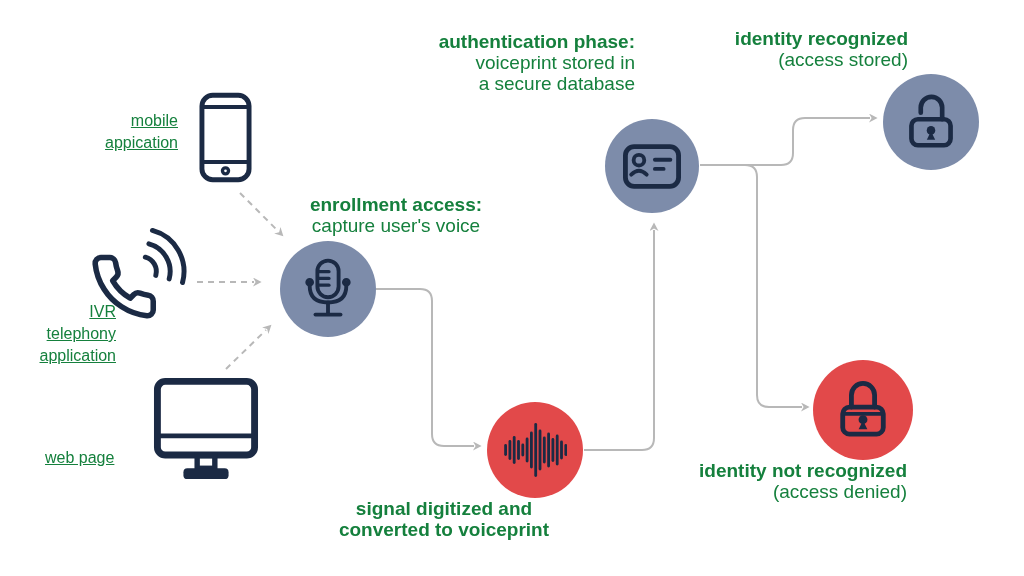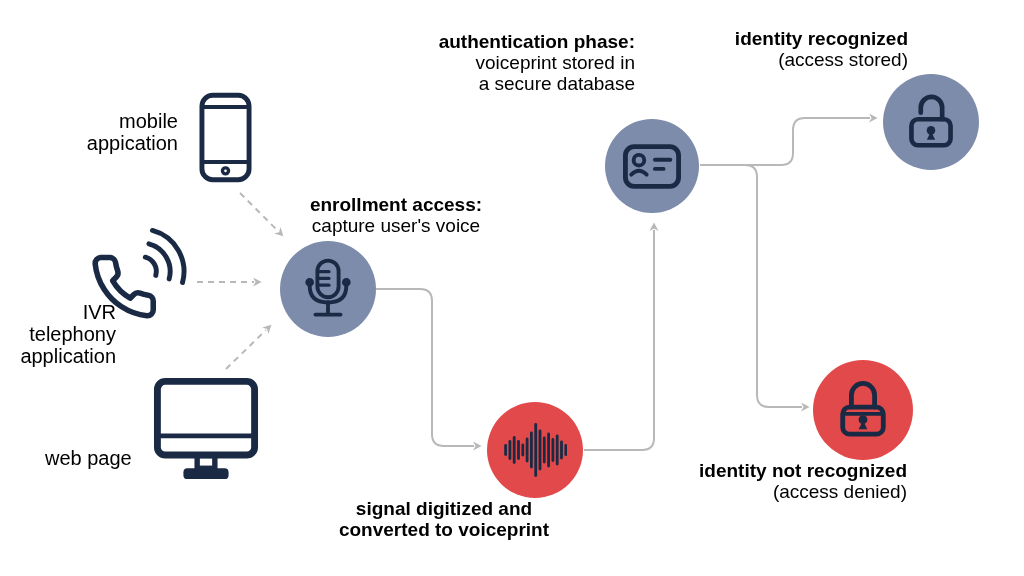--- a/index.html
+++ b/index.html
@@ -1,25 +1,25 @@
 <!DOCTYPE html>
 <html><head>
 <meta charset="utf-8">
 <style>
   html,body{margin:0;padding:0;background:#fff;}
   #canvas{
     position:relative;width:1024px;height:576px;background:#ffffff;
     font-family:"Liberation Sans", sans-serif;color:#262626;overflow:hidden;
   }
-  .lbl{position:absolute;font-size:19px;line-height:21px;color:#000000;}
+  .lbl{position:absolute;font-size:19px;line-height:21px;color:#15803d;}
   .lbl .b{font-weight:700;}
   .lbl.ra{text-align:right;}
   .lbl.ca{text-align:center;}
   .lbl span{display:block;}
-  .src-lbl{font-size:20px;line-height:22px;}
+  .src-lbl{font-size:16px;line-height:22px;text-decoration:underline;}
   .circle{position:absolute;border-radius:50%;display:flex;align-items:center;justify-content:center;}
   .slate{background:#7d8caa;}
   .redc{background:#e2494a;}
   svg{display:block;}
   .conn{position:absolute;left:0;top:0;pointer-events:none;}
 </style>
 </head>
 <body>
 
 <div id="canvas">

